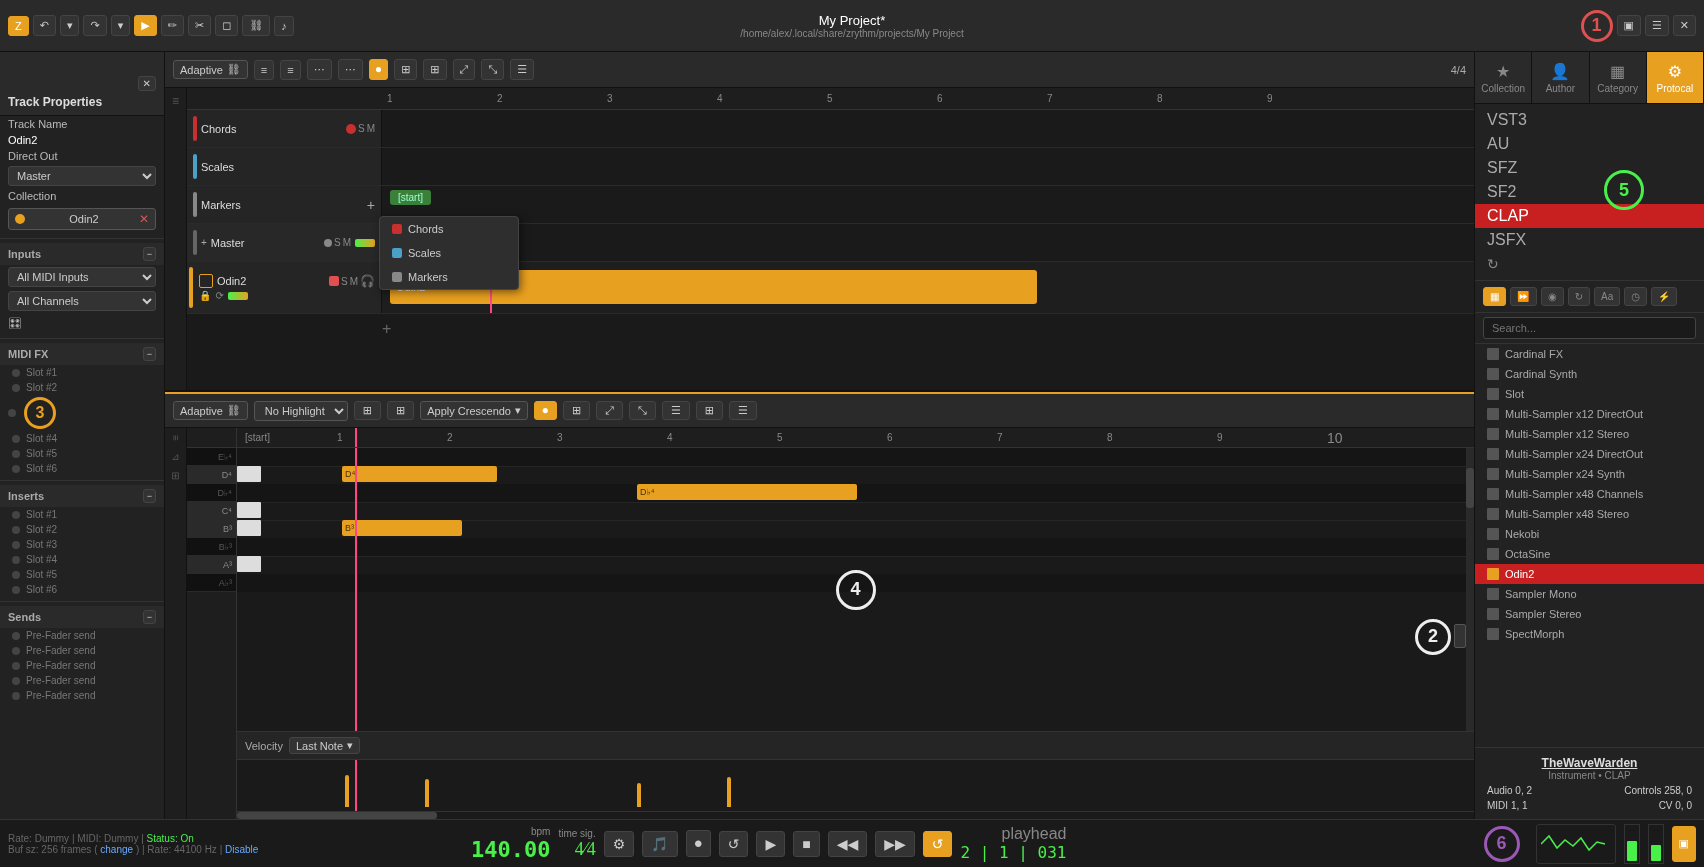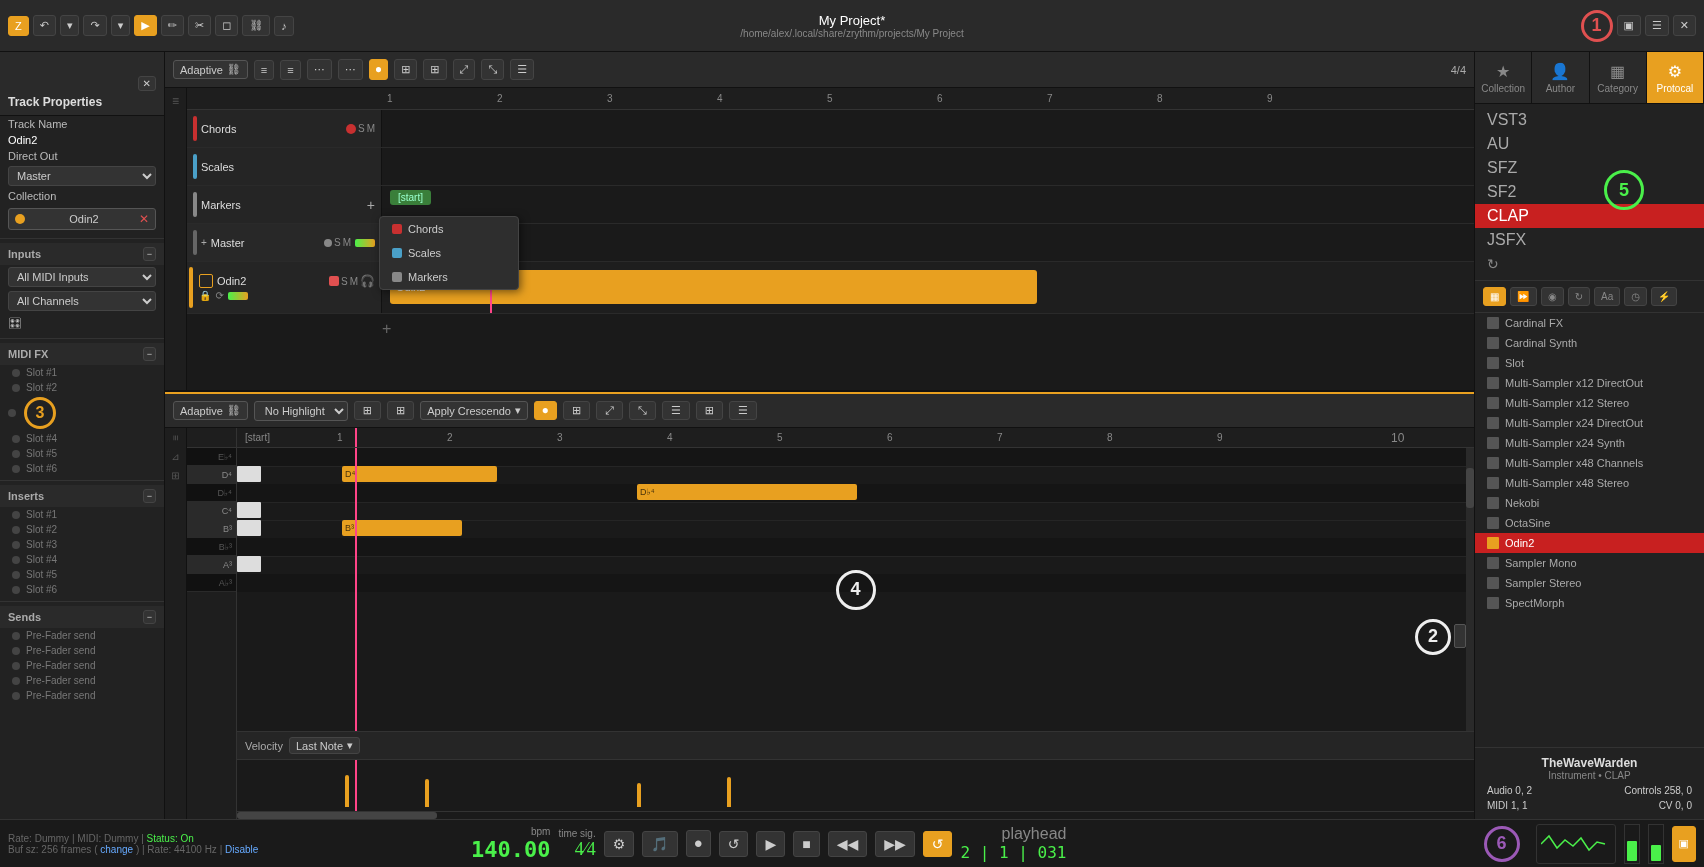--- a/index.html
+++ b/index.html
@@ -375,20 +375,21 @@
     .plugin-icon.orange { background: #e8a020; }
     .author-info {
       padding: 8px 12px;
       border-top: 1px solid #333;
       text-align: center;
     }
     .author-name {
       font-size: 12px;
       color: #ddd;
       font-weight: bold;
+      text-decoration: underline;
     }
     .author-role {
       font-size: 10px;
       color: #888;
     }
     .author-stats {
       display: flex;
       justify-content: space-between;
       margin-top: 4px;
       font-size: 10px;
@@ -839,21 +840,21 @@
             <span style="position:absolute;left:8px;color:#888;font-size:10px">[start]</span>
             <span style="position:absolute;left:100px;color:#888;font-size:10px">1</span>
             <span style="position:absolute;left:210px;color:#888;font-size:10px">2</span>
             <span style="position:absolute;left:320px;color:#888;font-size:10px">3</span>
             <span style="position:absolute;left:430px;color:#888;font-size:10px">4</span>
             <span style="position:absolute;left:540px;color:#888;font-size:10px">5</span>
             <span style="position:absolute;left:650px;color:#888;font-size:10px">6</span>
             <span style="position:absolute;left:760px;color:#888;font-size:10px">7</span>
             <span style="position:absolute;left:870px;color:#888;font-size:10px">8</span>
             <span style="position:absolute;left:980px;color:#888;font-size:10px">9</span>
-            <span style="position:absolute;left:1154px;color:#888;font-size:12px">10</span>
+            <span style="position:absolute;left:1090px;color:#888;font-size:14px">10</span>
 
             <div style="position:absolute;left:118px;top:0;bottom:0;width:2px;background:#ff4488;z-index:10"></div>
           </div>
 
           <div style="flex:1;position:relative;background:#1a1a1a;overflow:hidden">
 
             <div style="position:absolute;top:18px;left:0;right:0;height:1px;background:#252525"></div>
             <div style="position:absolute;top:36px;left:0;right:0;height:1px;background:#252525"></div>
             <div style="position:absolute;top:54px;left:0;right:0;height:1px;background:#252525"></div>
             <div style="position:absolute;top:72px;left:0;right:0;height:1px;background:#252525"></div>
@@ -963,20 +964,23 @@
     <div class="plugin-filter-icons">
       <div class="pf-icon active">▦</div>
       <div class="pf-icon">⏩</div>
       <div class="pf-icon">◉</div>
       <div class="pf-icon">↻</div>
       <div class="pf-icon">Aa</div>
       <div class="pf-icon">◷</div>
       <div class="pf-icon orange">⚡</div>
     </div>
 
+    <div class="search-row">
+      <input class="search-input" type="text" placeholder="Search..." style="">
+    </div>
 
     <div class="plugin-list">
       <div class="plugin-item">
         <div class="plugin-icon"></div>
         <span>Cardinal FX</span>
       </div>
       <div class="plugin-item">
         <div class="plugin-icon"></div>
         <span>Cardinal Synth</span>
       </div>

